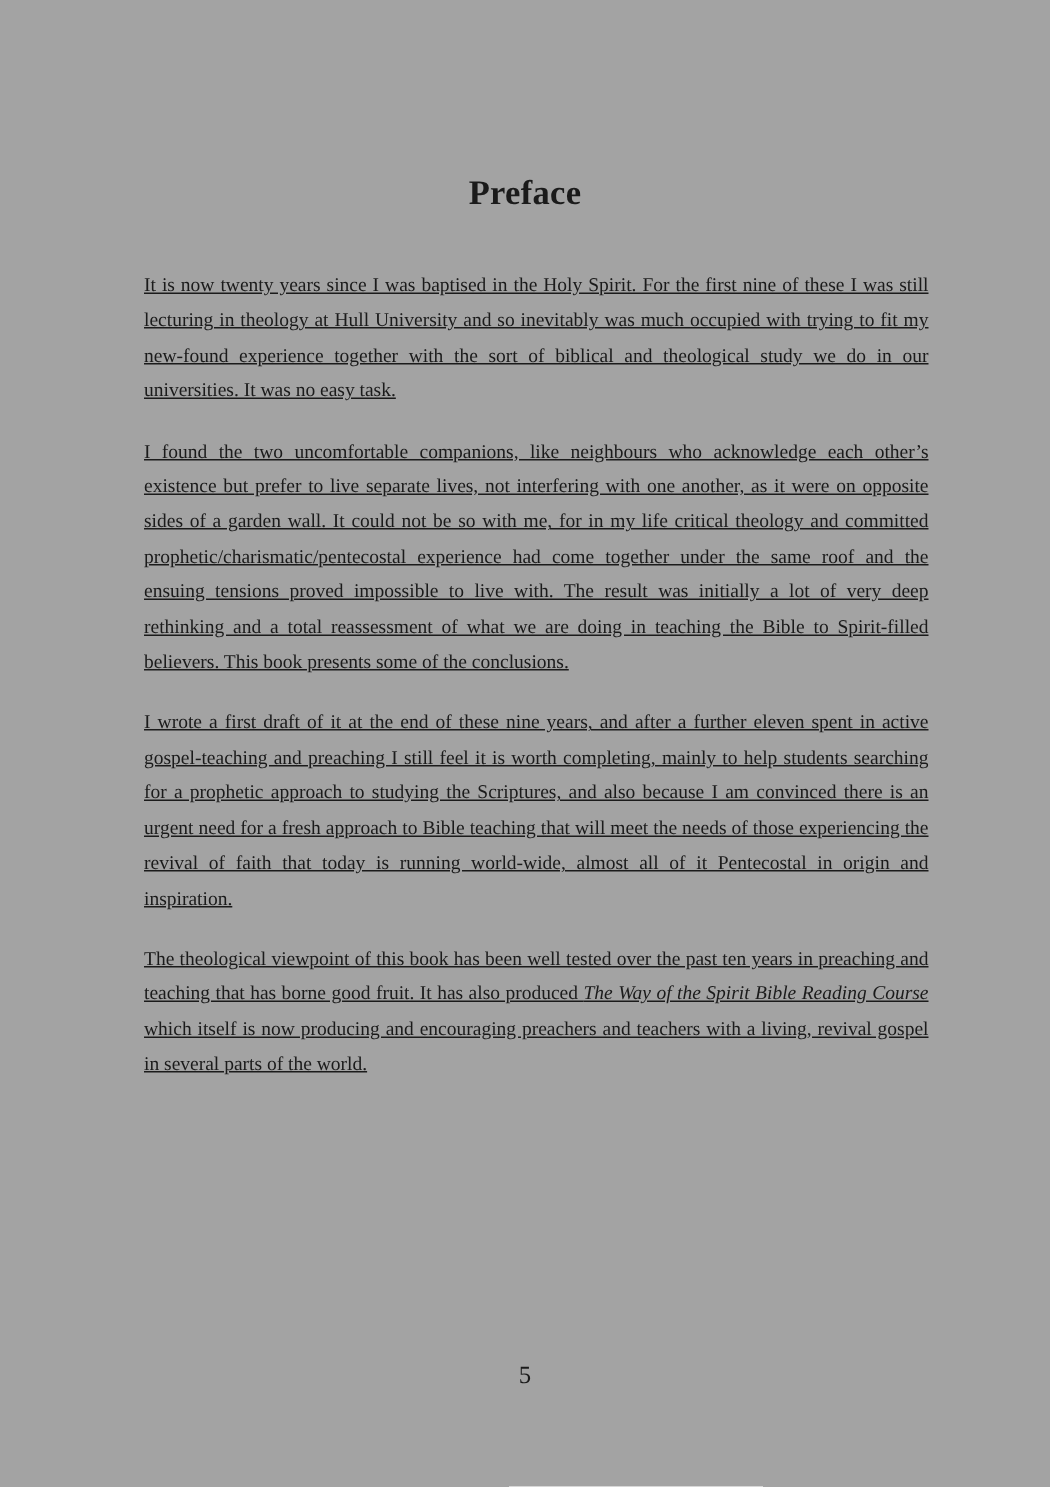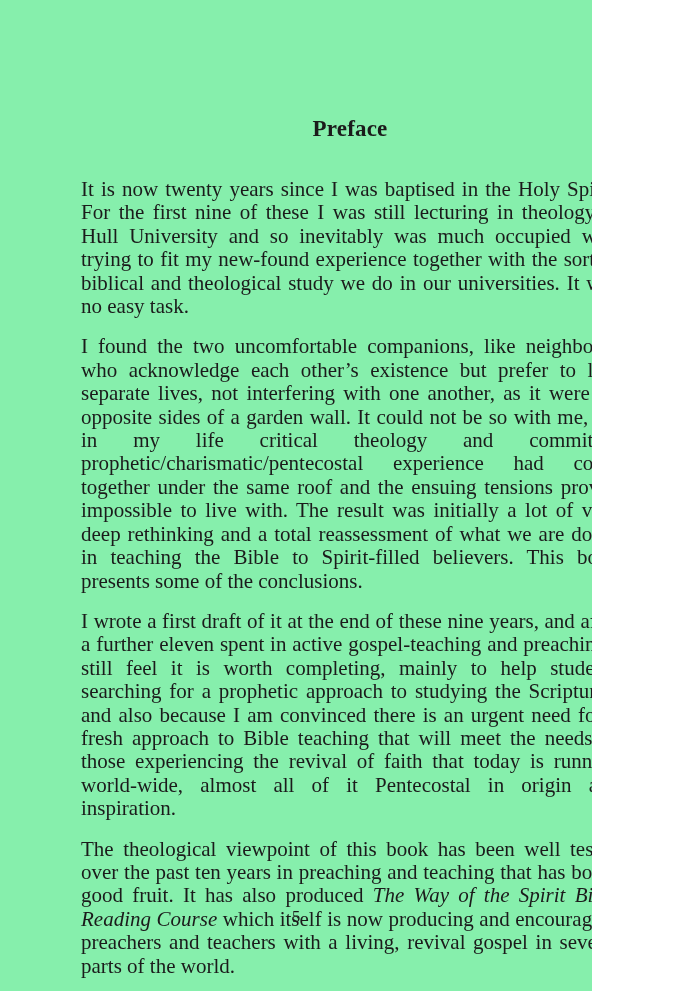--- a/index.html
+++ b/index.html
@@ -2,48 +2,49 @@
 <html><head>
 <meta charset="utf-8">
 <style>
   html, body {
     margin: 0;
     padding: 0;
     background: #ffffff;
   }
   .page {
     position: relative;
-    width: 592px;
+    width: 700px;
     height: 991px;
-    background: #86efac;
+    background: #a3a3a3;
     font-family: "Liberation Serif", "DejaVu Serif", serif;
     color: #1b1b1b;
     overflow: hidden;
     -webkit-font-smoothing: antialiased;
   }
   .content {
     position: absolute;
     left: 81px;
     top: 0;
     width: 538px;
   }
   .title {
     font-size: 23px;
     font-weight: 700;
     text-align: center;
     letter-spacing: 0.2px;
     line-height: 32px;
     margin: 113px 0 33px 0;
   }
   .para {
-    font-size: 21px;
+    font-size: 13px;
     line-height: 23.4px;
     text-align: justify;
-    margin: 0 0 17px 0;
+    margin: 0 0 17px 15px;
     hyphens: none;
+    text-decoration: underline;
   }
   .italic {
     font-style: italic;
   }
   .footer {
     position: absolute;
     top: 905px;
     left: 0;
     width: 100%;
     text-align: center;

